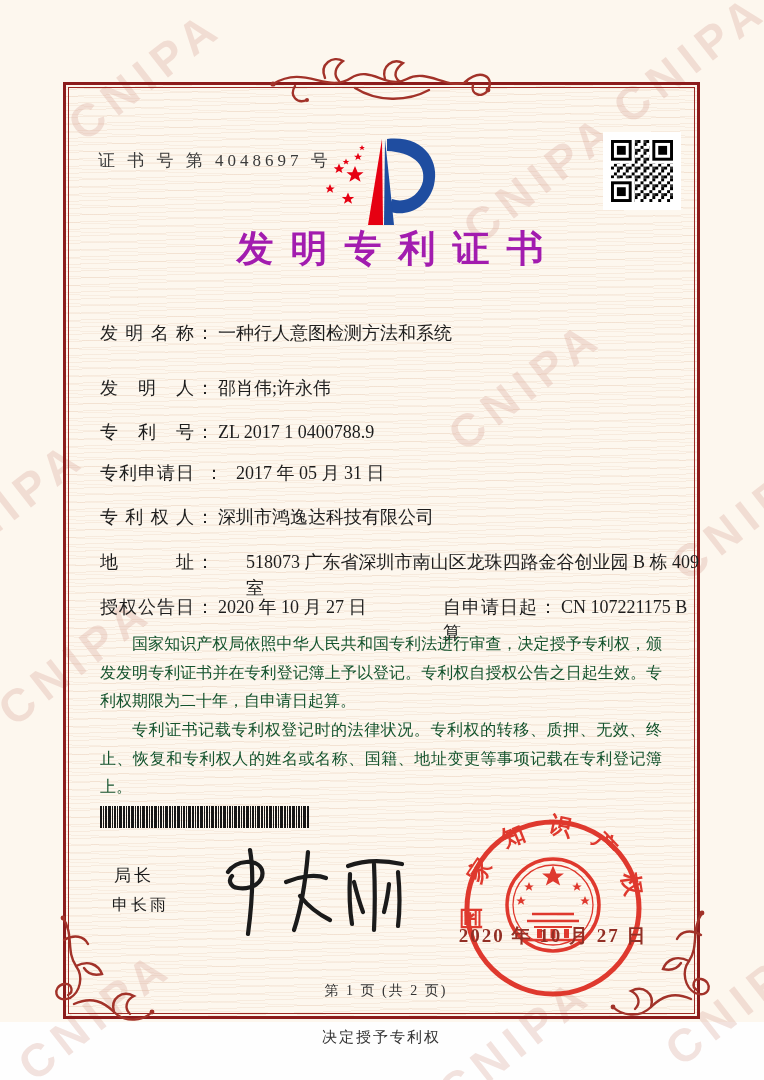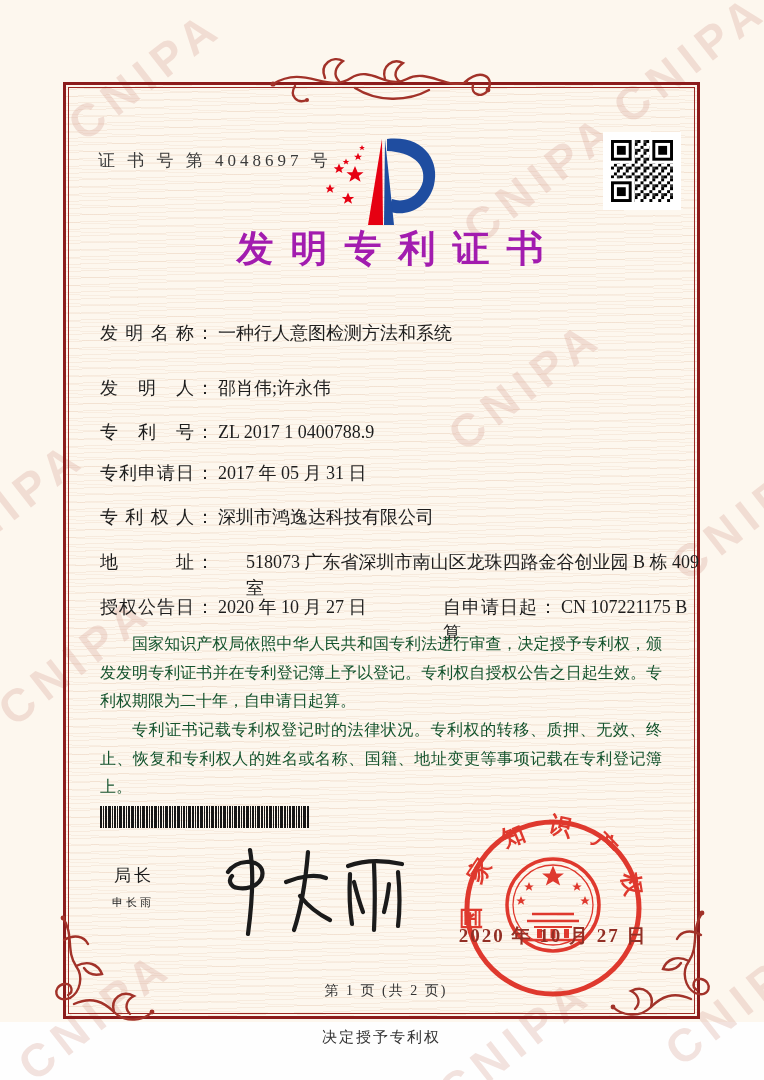--- a/index.html
+++ b/index.html
@@ -34,21 +34,21 @@
   .val{color:#1d1d1d;}
   #row-address .val{width:462px;margin-left:28px;}
 
   .para{position:absolute;left:100px;width:562px;z-index:3;font-size:16px;line-height:28.5px;
         text-indent:2em;color:#14532d;text-align:justify;}
 
   #barcode{left:100px;top:806px;z-index:3;}
   #signer-title{left:114px;top:864px;z-index:3;font-family:"Liberation Sans","DejaVu Sans",sans-serif;
         font-size:17px;letter-spacing:3px;color:#1c1c1c;}
   #signer-name{left:112px;top:895px;z-index:3;font-family:Liberation Mono, monospace;
-        font-size:11px;letter-spacing:3px;color:#1c1c1c;text-align:center;}
+        font-size:16px;letter-spacing:3px;color:#1c1c1c;text-align:center;}
   #signature{left:212px;top:838px;z-index:3;}
   #seal{left:458px;top:813px;z-index:5;opacity:.93;}
   #seal text{font-weight:bold;}
   #seal .arc{font-size:23px;letter-spacing:21px;fill:#dd2b20;}
   #seal .sdate{font-size:19px;letter-spacing:2px;fill:#8a2016;}
 
   #page-info{left:63px;top:982px;width:646px;text-align:center;z-index:3;font-size:14px;letter-spacing:2px;color:#333;}
   #footer-note{left:63px;top:1028px;width:637px;text-align:center;z-index:3;font-size:15px;
         letter-spacing:2px;color:#333;background:transparent;}
   .flourish{z-index:2;pointer-events:none;}
@@ -182,21 +182,21 @@
   <div class="row" style="top:375px;">
     <span class="lab">发明人</span>
       <span class="colon">：</span>
     <span class="val">邵肖伟;许永伟</span>
   </div>
   <div class="row" style="top:419px;">
     <span class="lab">专利号</span>
       <span class="colon">：</span>
     <span class="val">ZL 2017 1 0400788.9</span>
   </div>
-  <div class="row" style="top:460px;">
+  <div class="row" style="top:460px;gap:9px;">
     <span class="lab">专利申请日</span>
       <span class="colon">：</span>
     <span class="val">2017 年 05 月 31 日</span>
   </div>
   <div class="row" style="top:504px;">
     <span class="lab">专利权人</span>
       <span class="colon">：</span>
     <span class="val">深圳市鸿逸达科技有限公司</span>
   </div>
   <div class="row" id="row-address" style="top:549px;">

